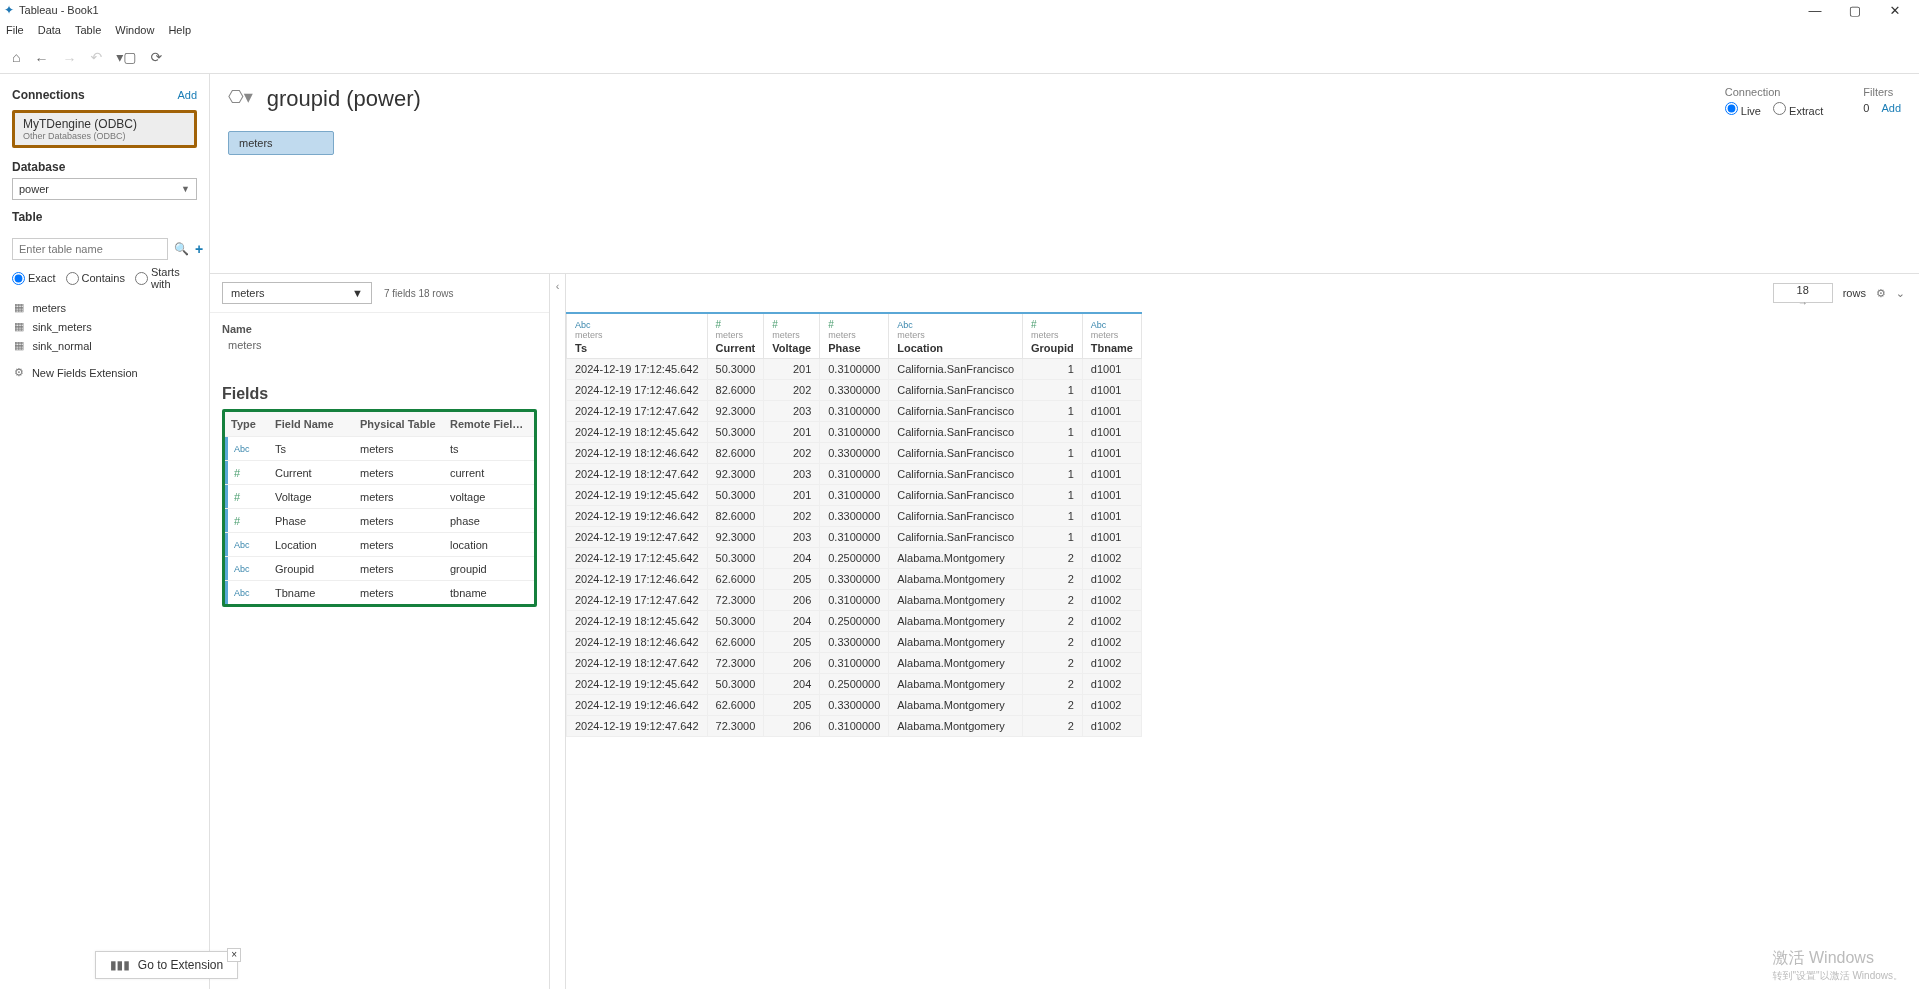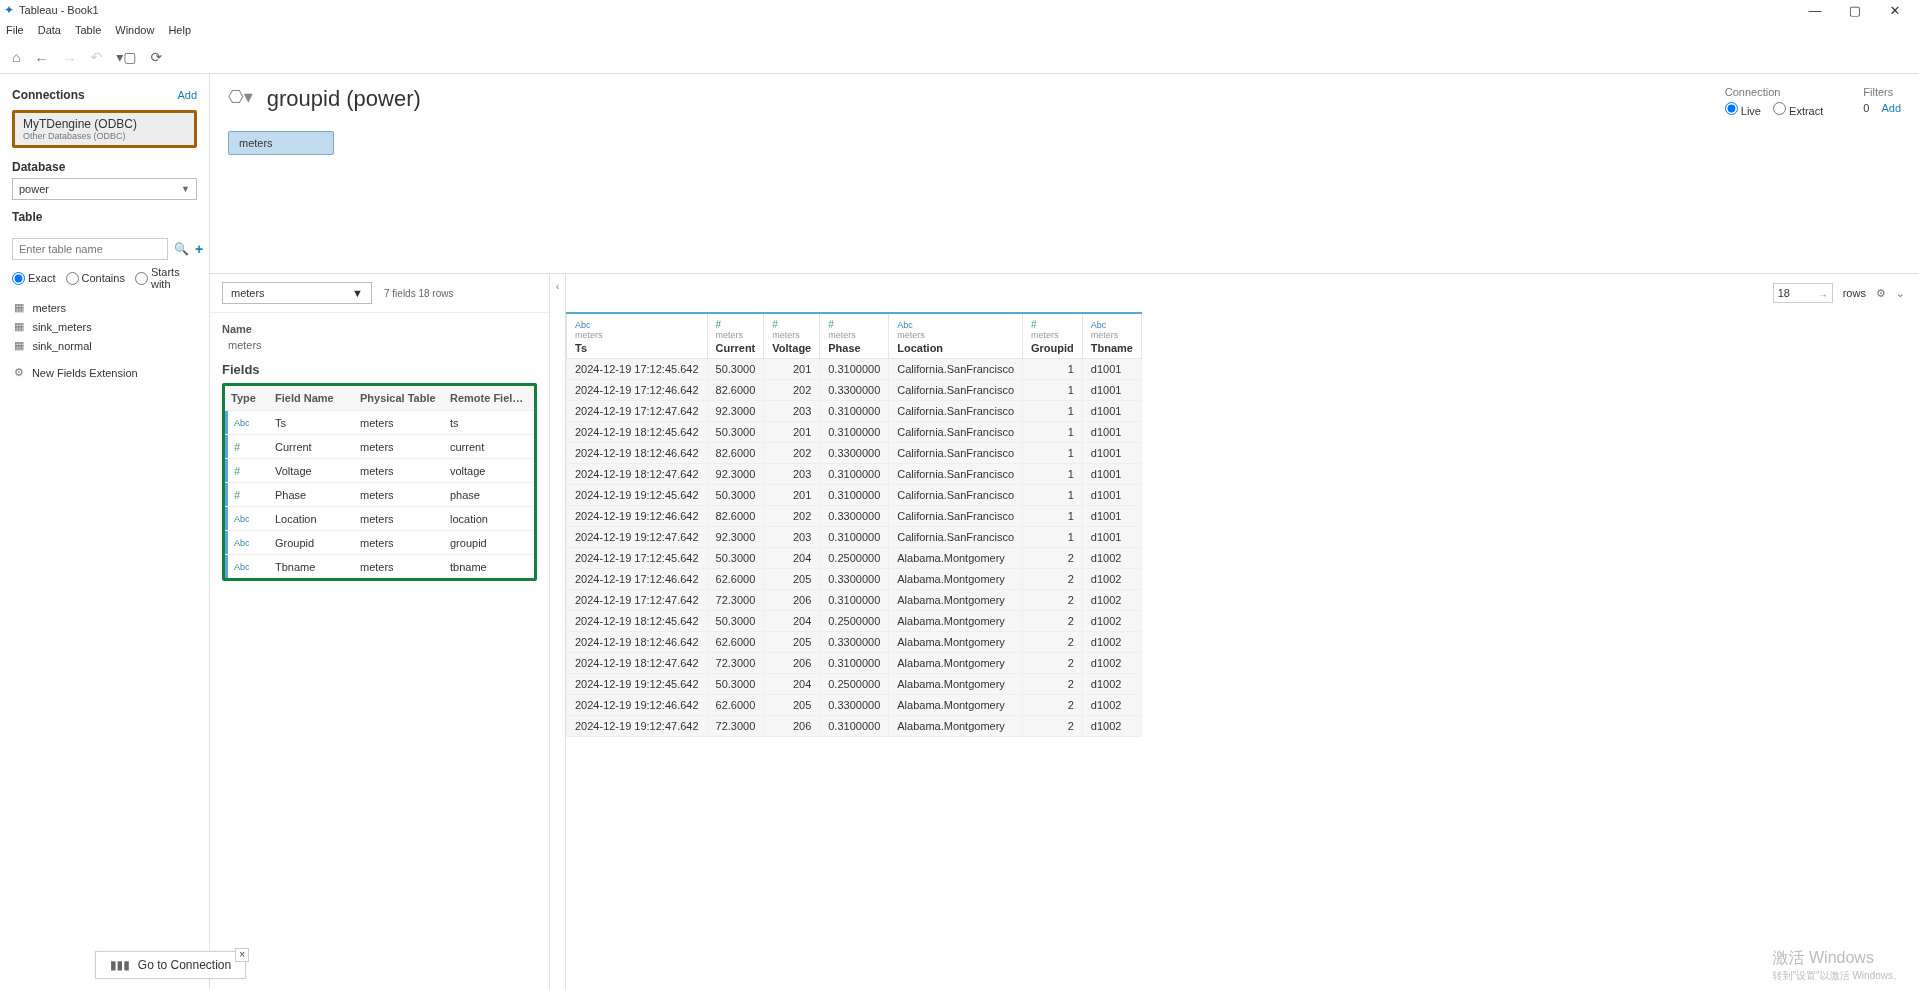--- a/index.html
+++ b/index.html
@@ -39,32 +39,32 @@
 .canvas-area { padding:8px 18px 14px; min-height:150px; }
 .table-chip { display:inline-block; border:1px solid #7aa8c9; background:#c0daee; padding:5px 60px 5px 10px; font-size:11px; border-radius:2px; }
 .lower { flex:1; display:flex; border-top:1px solid #e0e0e0; overflow:hidden; }
 .lower-left { width:340px; border-right:1px solid #e0e0e0; display:flex; flex-direction:column; overflow-y:auto; }
 .lower-left-top { padding:8px 12px; display:flex; align-items:center; gap:12px; border-bottom:1px solid #eee; }
 .lower-left-top .sel { border:1px solid #bbb; display:flex; align-items:center; justify-content:space-between; padding:0 8px; height:22px; width:150px; font-size:11px; }
 .lower-left-top .meta { font-size:10px; color:#666; }
 .field-area { padding:10px 12px; flex:1; overflow:auto; }
 .field-area .namelbl { font-weight:600; font-size:11px; color:#555; }
 .field-area .nameval { font-size:11px; color:#666; padding:2px 6px; margin-top:2px; }
-.field-area .flbl { font-weight:600; font-size:13px; margin:9px 0 6px; color:#444; }
+.field-area .flbl { font-weight:600; font-size:16px; margin:32px 0 6px; color:#444; }
 .ftable { border:3px solid #15803d; border-radius:2px; font-size:11px; }
 .ftable .row { display:grid; grid-template-columns:44px 85px 90px 1fr; border-top:1px solid #eee; align-items:center; height:24px; }
 .ftable .row:first-child { border-top:none; background:#f7f7f7; font-weight:600; color:#555; }
 .ftable .row .cell { padding:0 6px; overflow:hidden; text-overflow:ellipsis; white-space:nowrap; }
 .ftable .row .ibar { border-left:3px solid #5aa7d6; height:100%; display:flex; align-items:center; padding-left:6px; }
 .type-abc { color:#3a87ad; font-size:9px; }
 .type-hash { color:#4a9e6f; font-size:11px; }
 .collapse { width:16px; border-right:1px solid #e0e0e0; display:flex; align-items:flex-start; justify-content:center; padding-top:6px; color:#888; cursor:pointer; font-size:11px; }
 .data-area { flex:1; display:flex; flex-direction:column; overflow:hidden; }
 .data-toolbar { height:38px; display:flex; align-items:center; justify-content:flex-end; padding:0 14px; gap:10px; font-size:11px; }
-.data-toolbar .rowsbox { border:1px solid #ccc; width:60px; height:20px; padding:0 4px; display:flex; align-items:center; justify-content:space-between; }
+.data-toolbar .rowsbox { border:1px solid #ccc; width:60px; height:20px; padding:0 4px; display:flex; align-items:center; justify-content:space-between;flex-direction:column; }
 .data-toolbar .gicon { color:#777; cursor:pointer; }
 .grid-wrap { flex:1; overflow:auto; }
 table.dgrid { border-collapse:collapse; font-size:11px; width:auto; }
 table.dgrid th { background:#fff; border:1px solid #e5e5e5; padding:4px 8px; text-align:left; font-weight:400; vertical-align:top; border-top:2px solid #5aa7d6; }
 table.dgrid th .t1 { color:#3a87ad; font-size:9px; }
 table.dgrid th .t1g { color:#4a9e6f; font-size:10px; }
 table.dgrid th .t2 { color:#999; font-size:9px; }
 table.dgrid th .t3 { color:#333; font-size:11px; font-weight:600; margin-top:2px; }
 table.dgrid td { border:1px solid #eee; padding:4px 8px; white-space:nowrap; }
 table.dgrid tr:nth-child(odd) td { background:#f6f6f6; }
@@ -490,20 +490,20 @@
               </tbody>
             </table>
         </div>
       </div>
     </div>
   </div>
 </div>
 
 <div class="goto">
   <span class="gicon">▮▮▮</span>
-  <span>Go to Connection</span>
+  <span>Go to Extension</span>
   <span class="close">×</span>
 </div>
 
 <div class="watermark">
   <div class="l1">激活 Windows</div>
   <div class="l2">转到"设置"以激活 Windows。</div>
 </div>
 
 </body></html>

